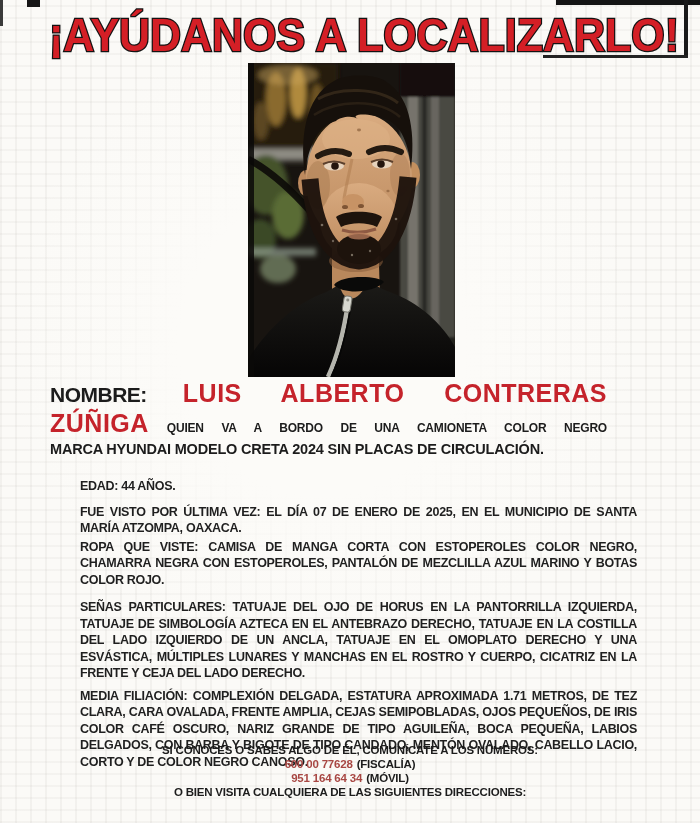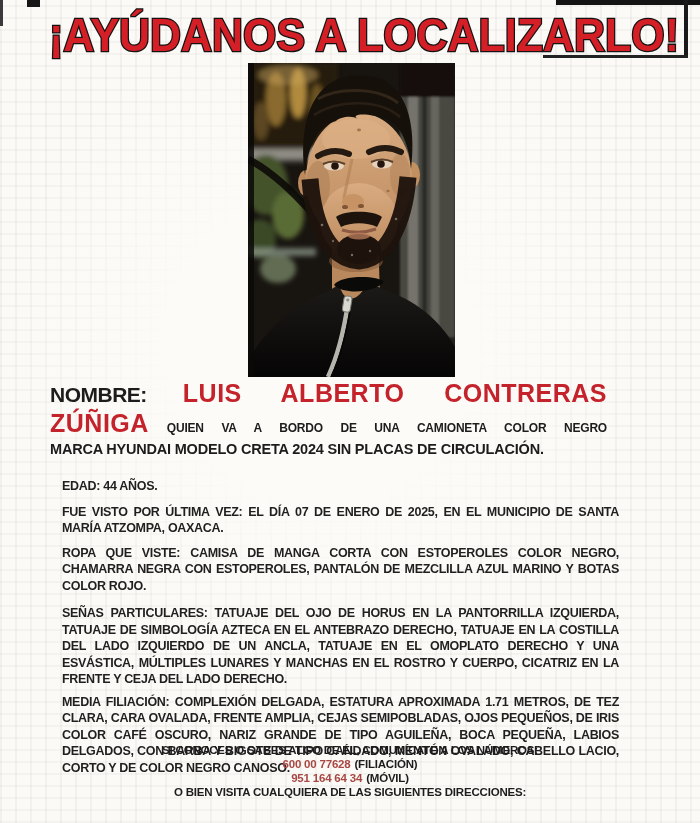--- a/index.html
+++ b/index.html
@@ -18,24 +18,24 @@
 
   .name-block{position:absolute;left:50px;top:379px;width:557px;z-index:2;color:#1c1c1c;}
   .nb-line1{display:flex;align-items:baseline;}
   .nb-label{font-size:21px;font-weight:bold;letter-spacing:-0.5px;white-space:nowrap;}
   .nb-name1{flex:1;padding-left:36px;font-size:25px;font-weight:bold;color:#c5232b;text-align:justify;text-align-last:justify;letter-spacing:0.5px;}
   .nb-line2{display:flex;align-items:baseline;margin-top:1px;}
   .nb-name2{font-size:25px;font-weight:bold;color:#c5232b;letter-spacing:0.5px;white-space:nowrap;}
   .nb-line2-text{flex:1;padding-left:18px;font-size:12px;font-weight:bold;text-align:justify;text-align-last:justify;letter-spacing:-0.2px;}
   .nb-line3{margin-top:3px;font-size:14.5px;font-weight:bold;letter-spacing:-0.2px;}
 
-  .details{position:absolute;left:62px;top:478px;width:557px;z-index:2;}
+  .details{position:absolute;left:80px;top:478px;width:557px;z-index:2;}
   .para{font-size:12.5px;font-weight:bold;color:#1f1f1f;line-height:16.5px;text-align:justify;letter-spacing:-0.3px;}
   .para.p1{margin-bottom:9px;}
-  .para.p2{margin-bottom:8px;}
+  .para.p2{margin-bottom:2px;}
   .para.p3{margin-bottom:6px;}
   .para.p4{margin-bottom:11px;}
 
   .contact{position:absolute;left:0;top:743px;width:700px;z-index:2;text-align:center;
            font-size:11.5px;font-weight:bold;line-height:14px;color:#1c1c1c;letter-spacing:-0.2px;}
   .phone{color:#a84743;}
   .phone-label{margin-left:4px;}
 
   
   .art{position:absolute;z-index:1;}
@@ -195,21 +195,21 @@
     <div class="para p1">EDAD: 44 AÑOS.</div>
     <div class="para p2">FUE VISTO POR ÚLTIMA VEZ: EL DÍA 07 DE ENERO DE 2025, EN EL MUNICIPIO DE SANTA MARÍA ATZOMPA, OAXACA.</div>
     <div class="para p4">ROPA QUE VISTE: CAMISA DE MANGA CORTA CON ESTOPEROLES COLOR NEGRO, CHAMARRA NEGRA CON ESTOPEROLES, PANTALÓN DE MEZCLILLA AZUL MARINO Y BOTAS COLOR ROJO.</div>
     <div class="para p3">SEÑAS PARTICULARES: TATUAJE DEL OJO DE HORUS EN LA PANTORRILLA IZQUIERDA, TATUAJE DE SIMBOLOGÍA AZTECA EN EL ANTEBRAZO DERECHO, TATUAJE EN LA COSTILLA DEL LADO IZQUIERDO DE UN ANCLA, TATUAJE EN EL OMOPLATO DERECHO Y UNA ESVÁSTICA, MÚLTIPLES LUNARES Y MANCHAS EN EL ROSTRO Y CUERPO, CICATRIZ EN LA FRENTE Y CEJA DEL LADO DERECHO.</div>
     <div class="para p5">MEDIA FILIACIÓN: COMPLEXIÓN DELGADA, ESTATURA APROXIMADA 1.71 METROS, DE TEZ CLARA, CARA OVALADA, FRENTE AMPLIA, CEJAS SEMIPOBLADAS, OJOS PEQUEÑOS, DE IRIS COLOR CAFÉ OSCURO, NARIZ GRANDE DE TIPO AGUILEÑA, BOCA PEQUEÑA, LABIOS DELGADOS, CON BARBA Y BIGOTE DE TIPO CANDADO, MENTÓN OVALADO, CABELLO LACIO, CORTO Y DE COLOR NEGRO CANOSO.</div>
   </div>
 
   <div class="contact">
     <div>SI CONOCES O SABES ALGO DE ÉL, COMUNÍCATE A LOS NÚMEROS:</div>
     <div>
-      <span class="phone">600 00 77628</span><span class="phone-label">(FILIACIÓN)</span>
+      <span class="phone">600 00 77628</span><span class="phone-label">(FISCALÍA)</span>
     </div>
     <div>
       <span class="phone">951 164 64 34</span><span class="phone-label">(MÓVIL)</span>
     </div>
     <div>O BIEN VISITA CUALQUIERA DE LAS SIGUIENTES DIRECCIONES:</div>
   </div>
 
 </div>
 
 </body></html>

